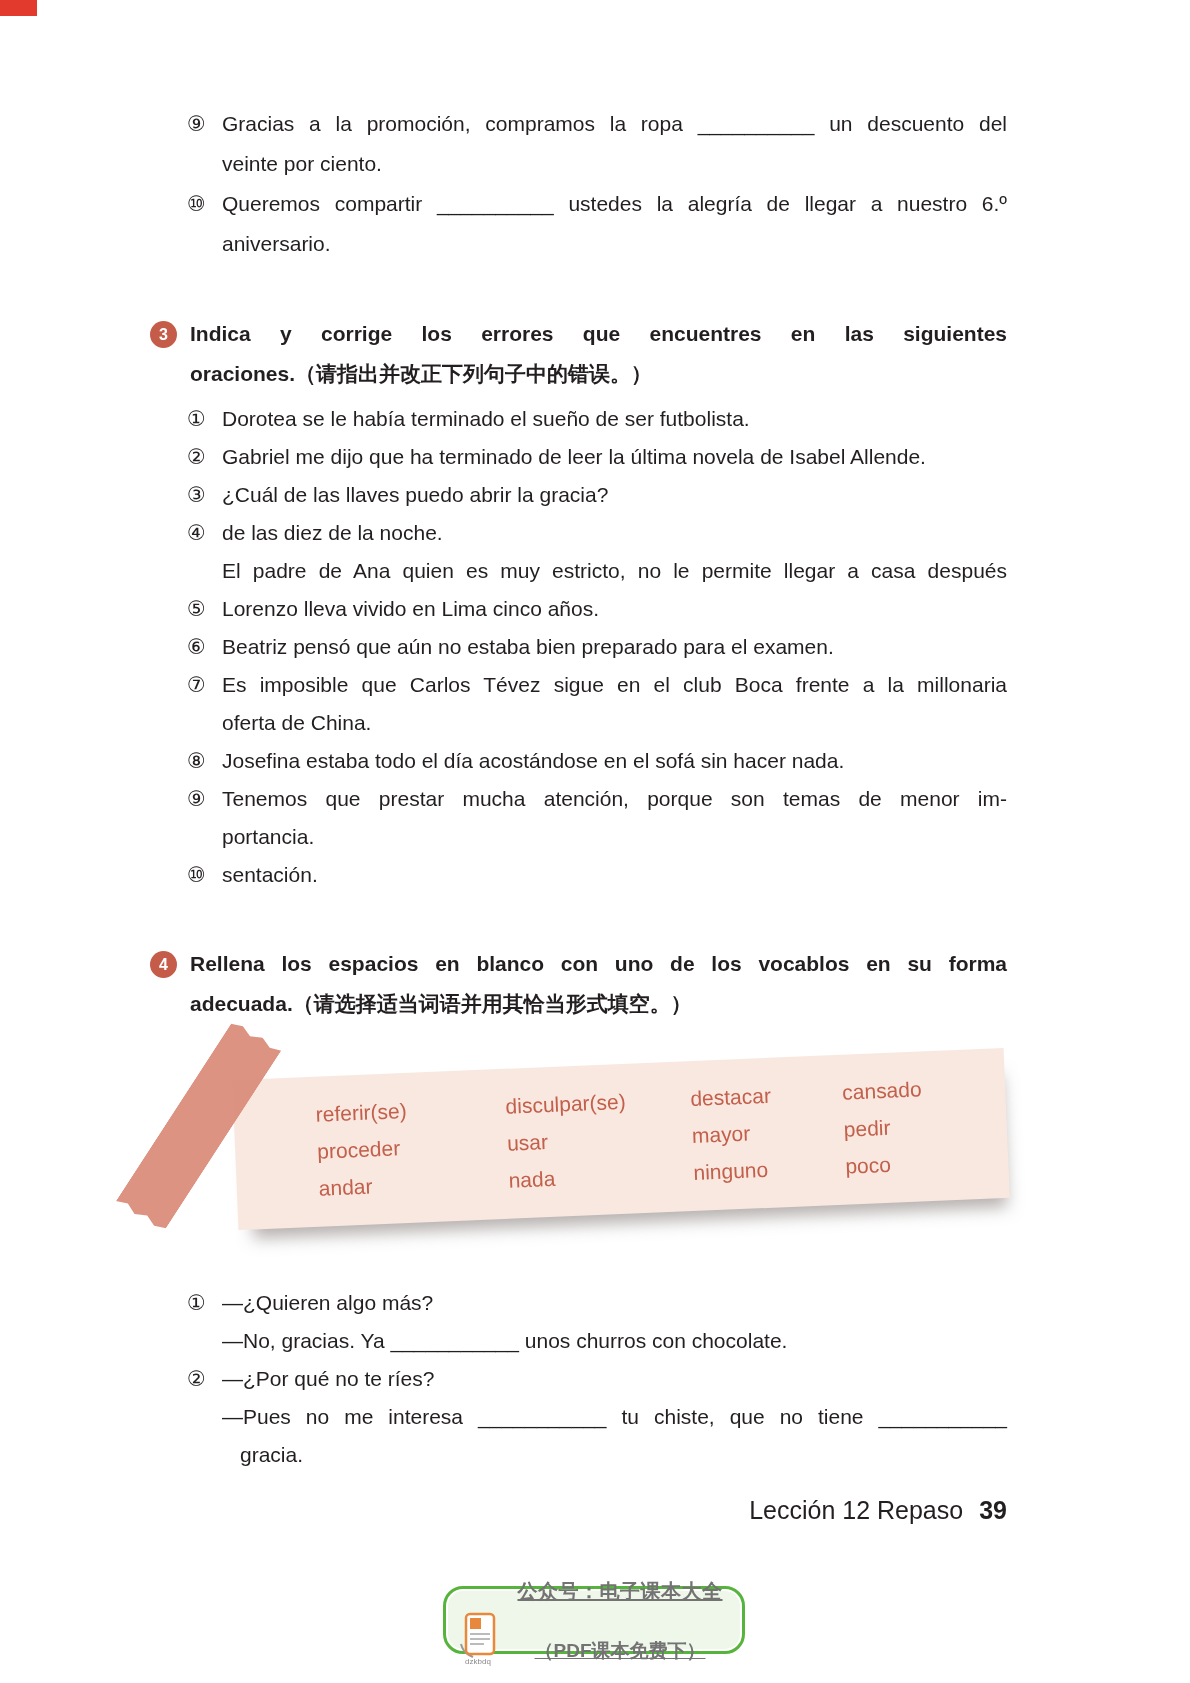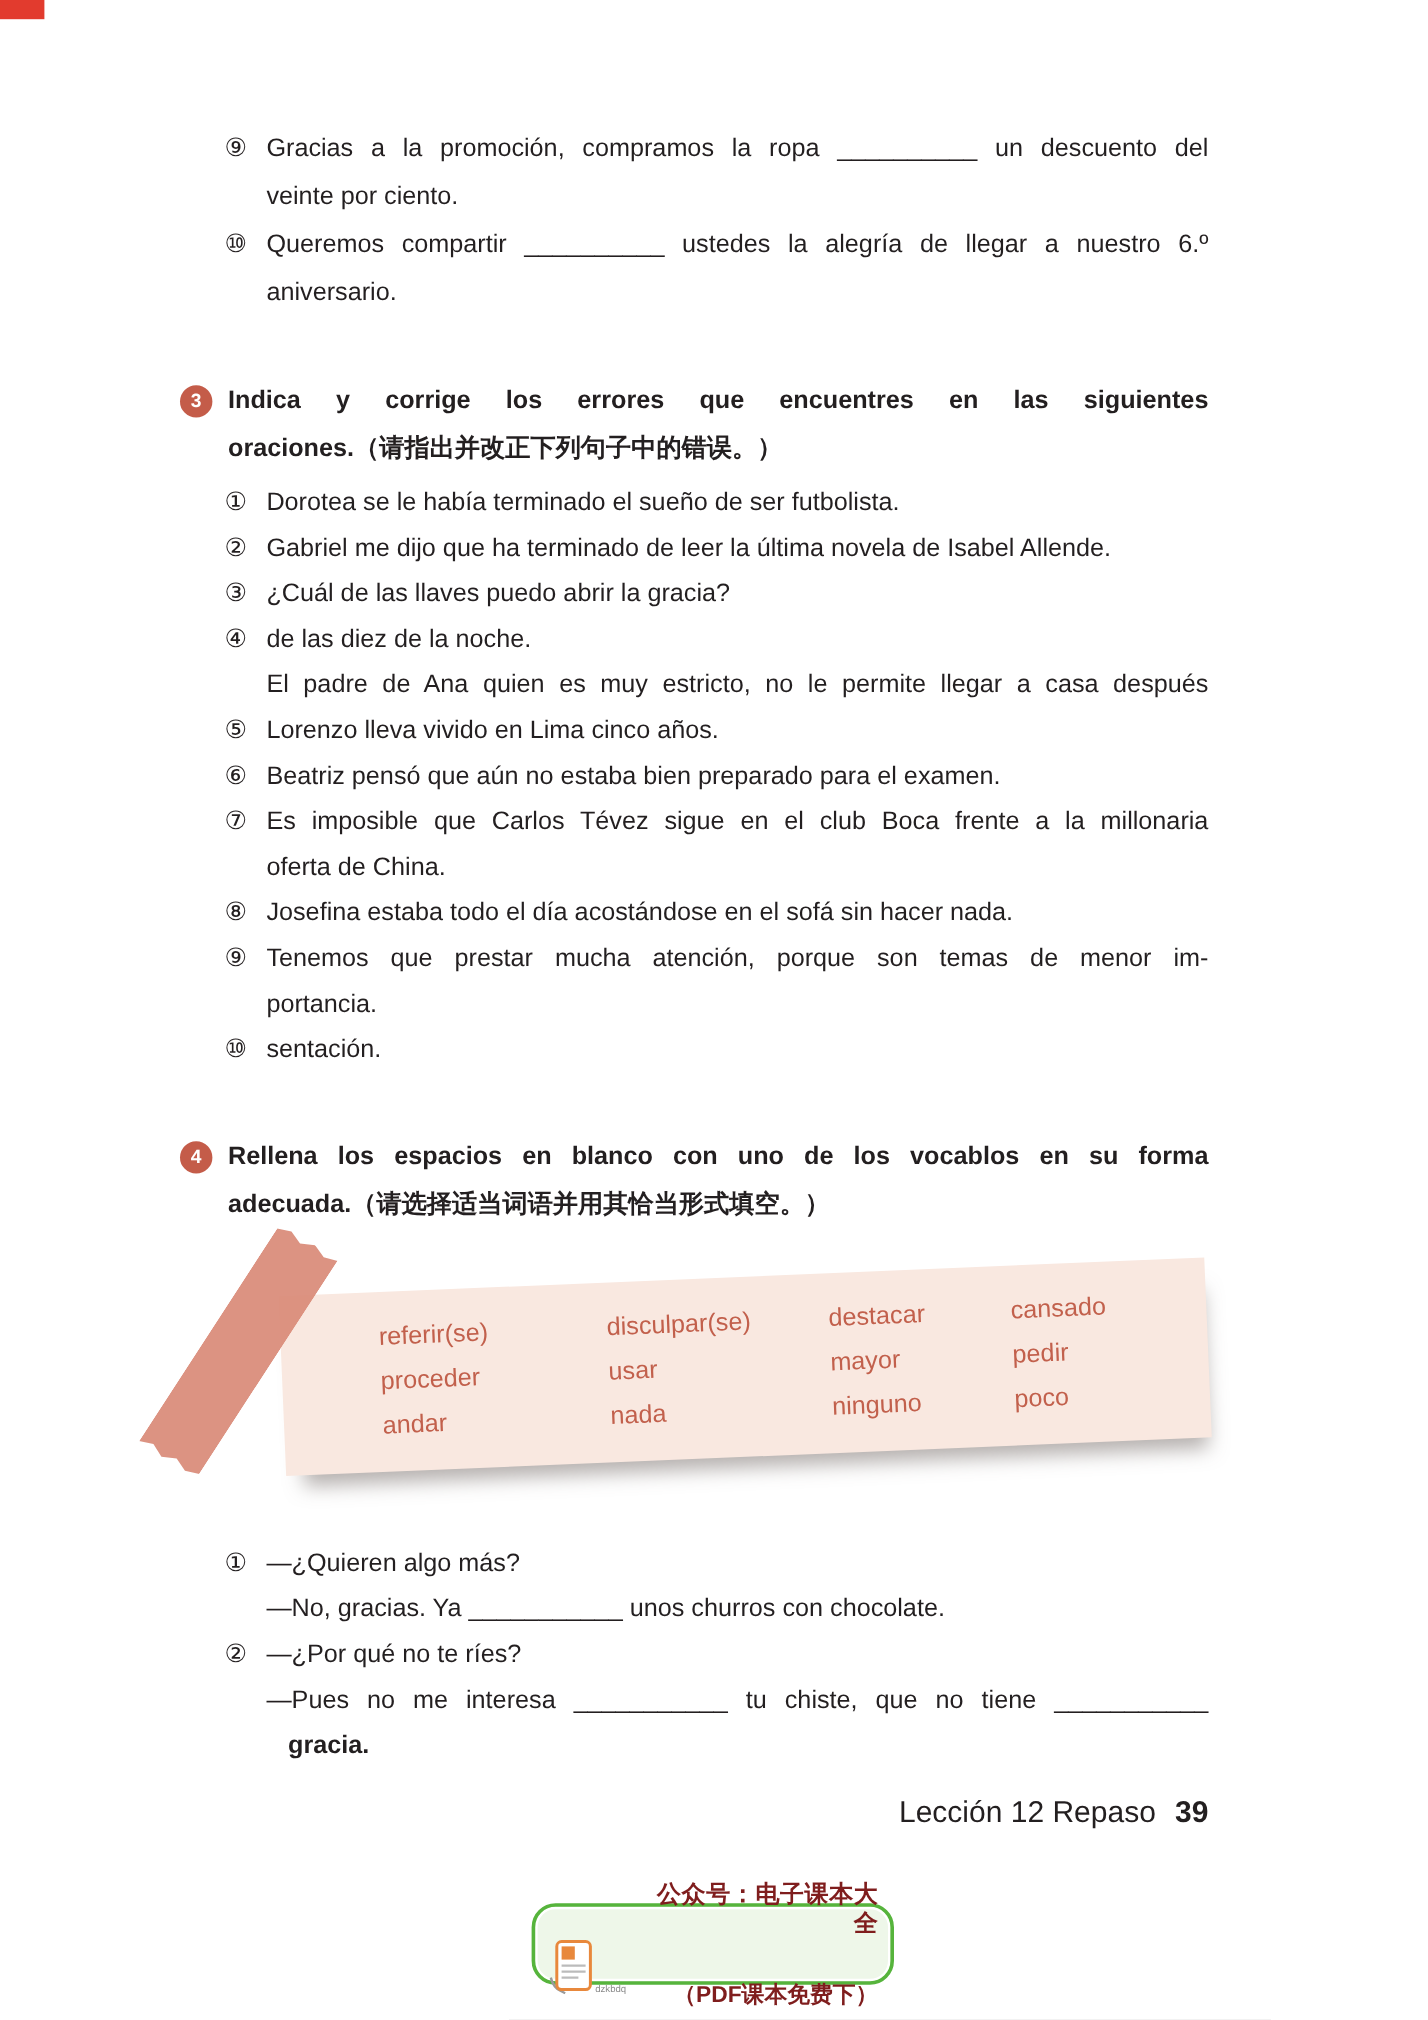--- a/index.html
+++ b/index.html
@@ -30,31 +30,31 @@
   
   .wordbox-wrap{position:relative;height:216px;margin-top:14px;}
   .wordbox{position:absolute;left:85px;top:26px;width:772px;height:150px;background:#f9e8e0;
            transform:rotate(-2.4deg);box-shadow:6px 18px 16px -9px rgba(110,100,95,.5);}
   .words{display:grid;grid-template-columns:190px 185px 152px auto;padding:19px 0 0 82px;}
   .word{font-size:21px;line-height:37px;color:#c2604c;}
   .tape{position:absolute;left:20px;top:-22px;width:57px;height:220px;background:#d98b79;opacity:.93;
         transform:rotate(33deg);z-index:2;
         clip-path:polygon(0 3%,20% 1%,40% 3%,60% .5%,80% 2.5%,100% .8%,100% 97%,80% 99%,60% 96.8%,40% 99.4%,20% 97%,0 99%);}
 
-  .dlg-extra-indent{padding-left:18px;font-weight:bold;}
+  .dlg-extra-indent{padding-left:18px;}
 
   
   .lesson{position:absolute;top:1496px;right:183px;font-size:25px;}
   .lesson .pgnum{font-weight:bold;margin-left:16px;}
   .wx-badge{position:absolute;left:443px;top:1586px;width:302px;height:68px;box-sizing:border-box;
             border:3px solid #56b43c;border-radius:20px;background:#eef7e9;box-shadow:inset 0 0 0 2px #fff;
             display:flex;align-items:center;gap:8px;padding:3px 10px;}
-  .wx-icon-wrap{display:flex;flex-direction:row;align-items:flex-end;flex:0 0 44px;margin-top:38px;}
+  .wx-icon-wrap{display:flex;flex-direction:column;align-items:center;flex:0 0 44px;margin-top:38px;}
   .wx-caption{font-size:8px;color:#8a8a8a;line-height:8px;}
-  .wx-text{flex:1;color:#7f1d1d;font-weight:bold;text-align:right;}
+  .wx-text{flex:1;color:#737373;font-weight:bold;text-align:center;text-decoration:underline;}
   .wx-l1{font-size:20px;line-height:24px;letter-spacing:.5px;}
   .wx-l2{font-size:19px;line-height:23px;margin-top:36px;}
 </style>
 </head>
 <body>
 
 <div class="page">
   <div class="corner-mark"></div>
 
   <div class="content">

